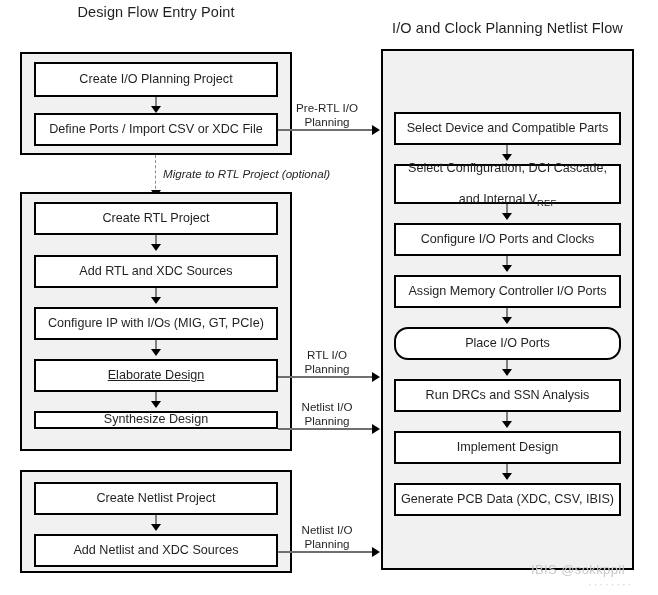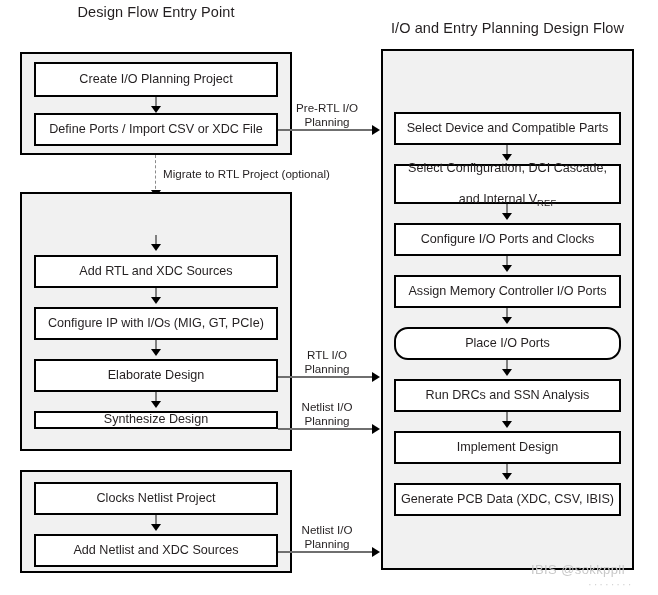--- a/index.html
+++ b/index.html
@@ -122,74 +122,77 @@
     letter-spacing: 2px;
     white-space: nowrap;
   }
 </style>
 </head>
 <body>
 
 <div id="canvas">
 
   <div class="col-title" style="left:20px; top:4px; width:272px;">Design Flow Entry Point</div>
-  <div class="col-title" style="left:381px; top:20px; width:253px;">I/O and Entry Planning Design Flow</div>
+  <div class="col-title" style="left:381px; top:20px; width:253px;">I/O and Clock Planning Netlist Flow</div>
 
   <div class="group" style="left:20px; top:52px; width:272px; height:103px;"></div>
 
   <div class="node" style="left:34px; top:62px; width:244px; height:35px;">
     <span class="lbl">Create I/O Planning Project</span>
   </div>
 
   <div class="varrow" style="left:155px; top:97px; height:12px;"></div>
   <div class="vhead" style="left:151px; top:106px;"></div>
 
   <div class="node" style="left:34px; top:113px; width:244px; height:33px;">
     <span class="lbl">Define Ports / Import CSV or XDC File</span>
   </div>
 
   <div class="dashline" style="left:155px; top:155px; height:39px;"></div>
   <div class="vhead" style="left:151px; top:190px;"></div>
-  <div class="edge-label left-align" style="left:163px; top:167px;">Migrate to RTL Project (optional)</div>
+  <div class="edge-label left-align" style="left:163px; top:167px;font-style:italic;">Migrate to RTL Project (optional)</div>
 
   <div class="group" style="left:20px; top:192px; width:272px; height:259px;"></div>
 
+  <div class="node" style="left:34px; top:202px; width:244px; height:33px;">
+    <span class="lbl">Create RTL Project</span>
+  </div>
 
   <div class="varrow" style="left:155px; top:235px; height:12px;"></div>
   <div class="vhead" style="left:151px; top:244px;"></div>
 
   <div class="node" style="left:34px; top:255px; width:244px; height:33px;">
     <span class="lbl">Add RTL and XDC Sources</span>
   </div>
 
   <div class="varrow" style="left:155px; top:288px; height:12px;"></div>
   <div class="vhead" style="left:151px; top:297px;"></div>
 
   <div class="node" style="left:34px; top:307px; width:244px; height:33px;">
     <span class="lbl">Configure IP with I/Os (MIG, GT, PCIe)</span>
   </div>
 
   <div class="varrow" style="left:155px; top:340px; height:12px;"></div>
   <div class="vhead" style="left:151px; top:349px;"></div>
 
-  <div class="node" style="left:34px; top:359px; width:244px; height:33px;">
+  <div class="node" style="left:34px; top:359px; width:244px; height:33px;text-decoration:underline;">
     <span class="lbl">Elaborate Design</span>
   </div>
 
   <div class="varrow" style="left:155px; top:392px; height:12px;"></div>
   <div class="vhead" style="left:151px; top:401px;"></div>
 
   <div class="node" style="left:34px; top:411px; width:244px; height:18px;">
     <span class="lbl">Synthesize Design</span>
   </div>
 
   <div class="group" style="left:20px; top:470px; width:272px; height:103px;"></div>
 
   <div class="node" style="left:34px; top:482px; width:244px; height:33px;">
-    <span class="lbl">Clocks Netlist Project</span>
+    <span class="lbl">Create Netlist Project</span>
   </div>
 
   <div class="varrow" style="left:155px; top:515px; height:12px;"></div>
   <div class="vhead" style="left:151px; top:524px;"></div>
 
   <div class="node" style="left:34px; top:534px; width:244px; height:33px;">
     <span class="lbl">Add Netlist and XDC Sources</span>
   </div>
 
   <div class="group" style="left:381px; top:49px; width:253px; height:521px;"></div>

